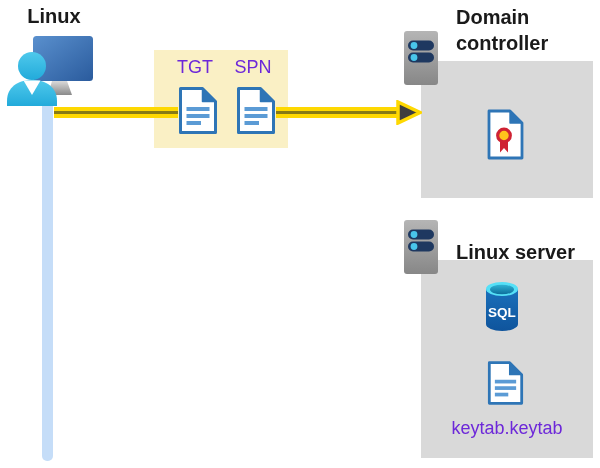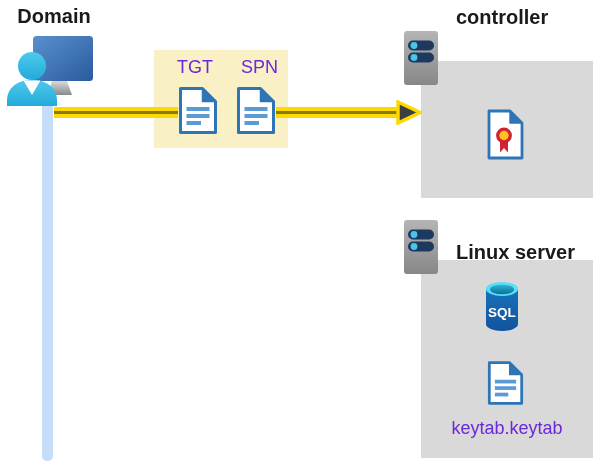--- a/index.html
+++ b/index.html
@@ -20,21 +20,21 @@
   #dc-box{left:421px;top:61px;width:172px;height:137px;background:#D9D9D9;}
   #linux-box{left:421px;top:260px;width:172px;height:198px;background:#D9D9D9;}
 
   .arrow-seg{top:107px;height:11px;
     background:linear-gradient(to bottom,#FED801 0 4px,#867A15 4px 7px,#FED801 7px 11px);}
   #arrow-seg-left{left:54px;width:124px;}
   #arrow-seg-right{left:276px;width:121px;}
   #arrow-head{left:396px;top:100px;width:26px;height:25px;}
 
   #tgt-label{left:170px;top:57px;width:50px;}
-  #spn-label{left:228px;top:57px;width:50px;text-align:right;}
+  #spn-label{left:228px;top:57px;width:50px;}
   #tgt-doc{left:178px;top:86px;width:40px;height:49px;}
   #spn-doc{left:236px;top:86px;width:40px;height:49px;}
 
   #dc-server-icon{left:403px;top:30px;width:36px;height:56px;}
   #dc-label{left:456px;top:4px;width:142px;line-height:26px;}
   #cert-icon{left:487px;top:109px;width:37px;height:51px;}
 
   #linux-server-icon{left:403px;top:219px;width:36px;height:56px;}
   #linux-label{left:456px;top:231px;width:142px;margin-top:10px;}
   #sql-icon{left:484px;top:280px;width:36px;height:53px;}
@@ -68,21 +68,21 @@
     </linearGradient>
     <linearGradient id="sqlTopGrad" x1="0" y1="0" x2="0" y2="1">
       <stop offset="0" stop-color="#2FB3D4"></stop>
         <stop offset="1" stop-color="#0D6E9C"></stop>
     </linearGradient>
   </defs>
 </svg>
 
 <div class="canvas">
 
-  <div class="abs title center" id="client-label">Domain</div>
+  <div class="abs title center" id="client-label">Linux</div>
 
   <div class="abs" id="connection-line"></div>
 
   <div class="abs" id="token-box"></div>
 
   <div class="abs" id="dc-box"></div>
   <div class="abs" id="linux-box"></div>
 
   <div class="abs arrow-seg" id="arrow-seg-left"></div>
   <div class="abs arrow-seg" id="arrow-seg-right"></div>
@@ -119,20 +119,21 @@
 
   <svg class="abs" id="dc-server-icon" viewBox="0 0 36 56">
     <rect x="1" y="1" width="34" height="54" rx="3" fill="url(#srvGrad)"></rect>
     <rect x="5" y="10.5" width="26" height="10" rx="5" fill="#1E3860"></rect>
     <rect x="5" y="22.5" width="26" height="10" rx="5" fill="#1E3860"></rect>
     <circle cx="11" cy="15.5" r="3.4" fill="#49C5EA"></circle>
     <circle cx="11" cy="27.5" r="3.4" fill="#49C5EA"></circle>
   </svg>
 
   <div class="abs title" id="dc-label">
+    <div>Domain</div>
     <div>controller</div>
   </div>
 
   <svg class="abs" id="cert-icon" viewBox="0 0 37 51">
     <path d="M2,2 H23 L35,14 V49 H2 Z" fill="#FFFFFF" stroke="#2E75B6" stroke-width="2.8" stroke-linejoin="round"></path>
     <path d="M23,2 V14 H35 Z" fill="#2E75B6" stroke="#2E75B6" stroke-width="1.4" stroke-linejoin="round"></path>
     <path d="M13,31.5 L13,43.5 L17,39 L21,43.5 L21,31.5 Z" fill="#CF2233"></path>
     <circle cx="17" cy="26.5" r="6.3" fill="#FFC21C" stroke="#CF2233" stroke-width="3.2"></circle>
   </svg>
 

